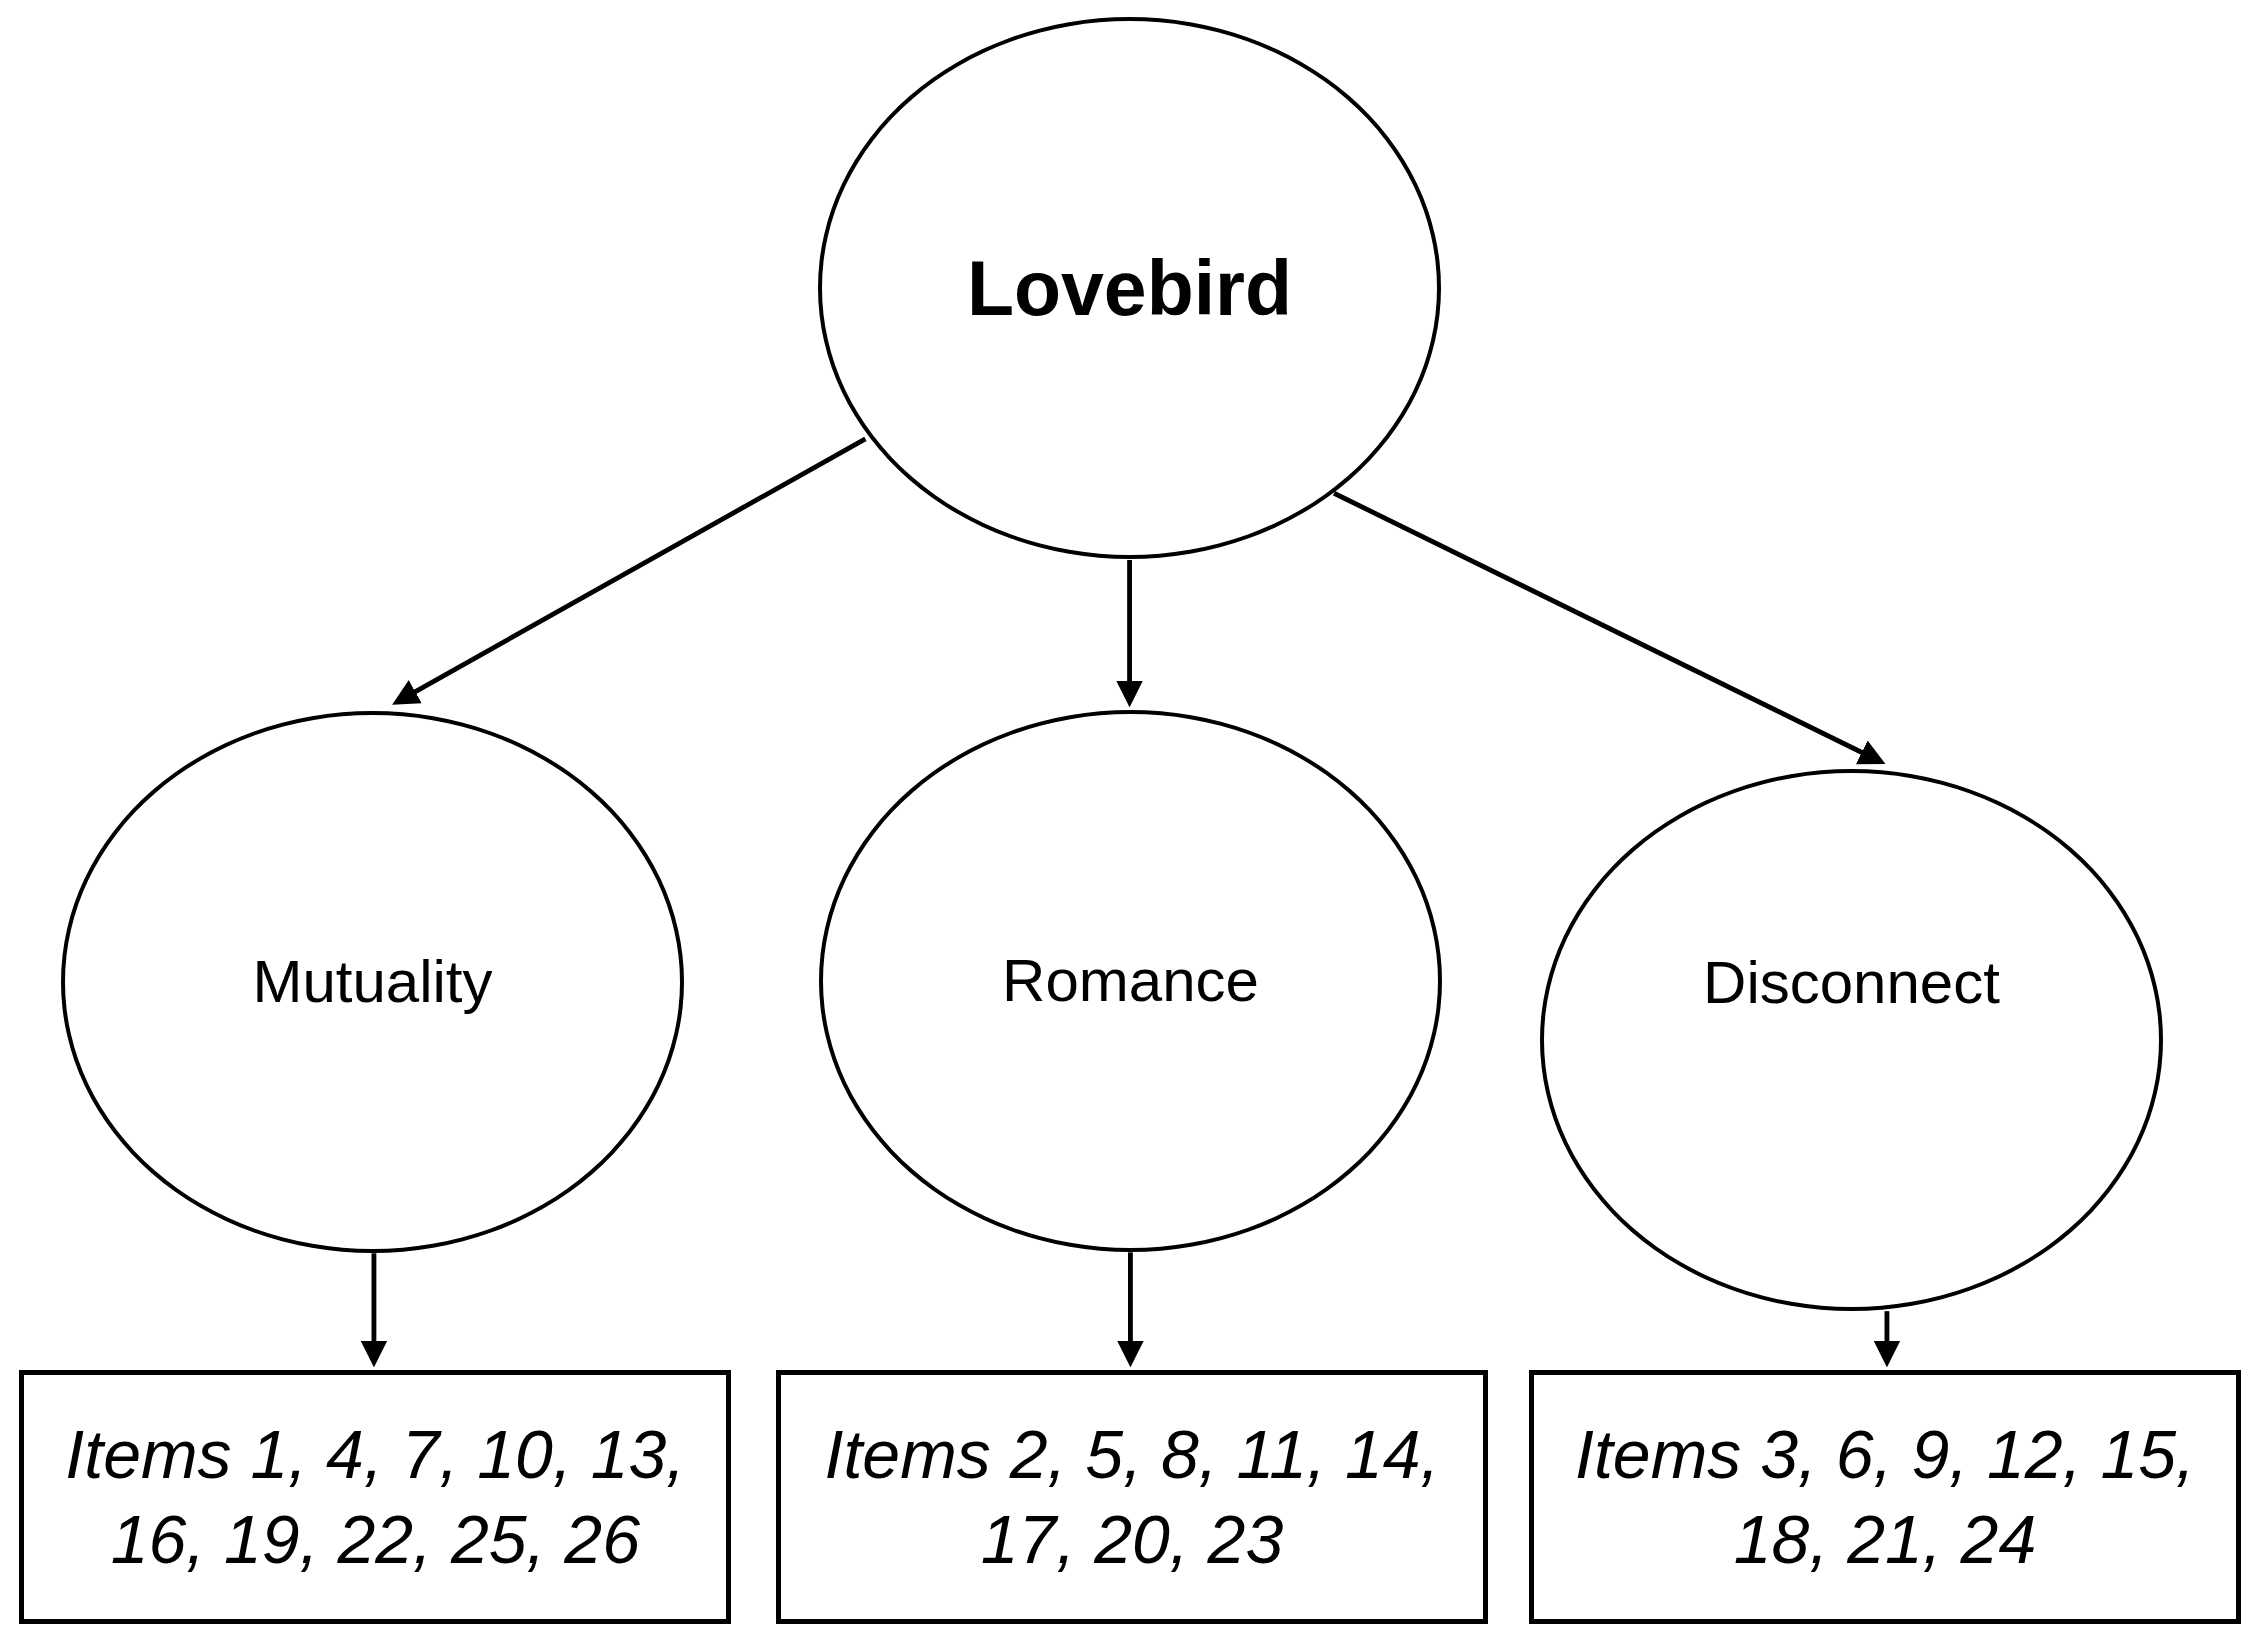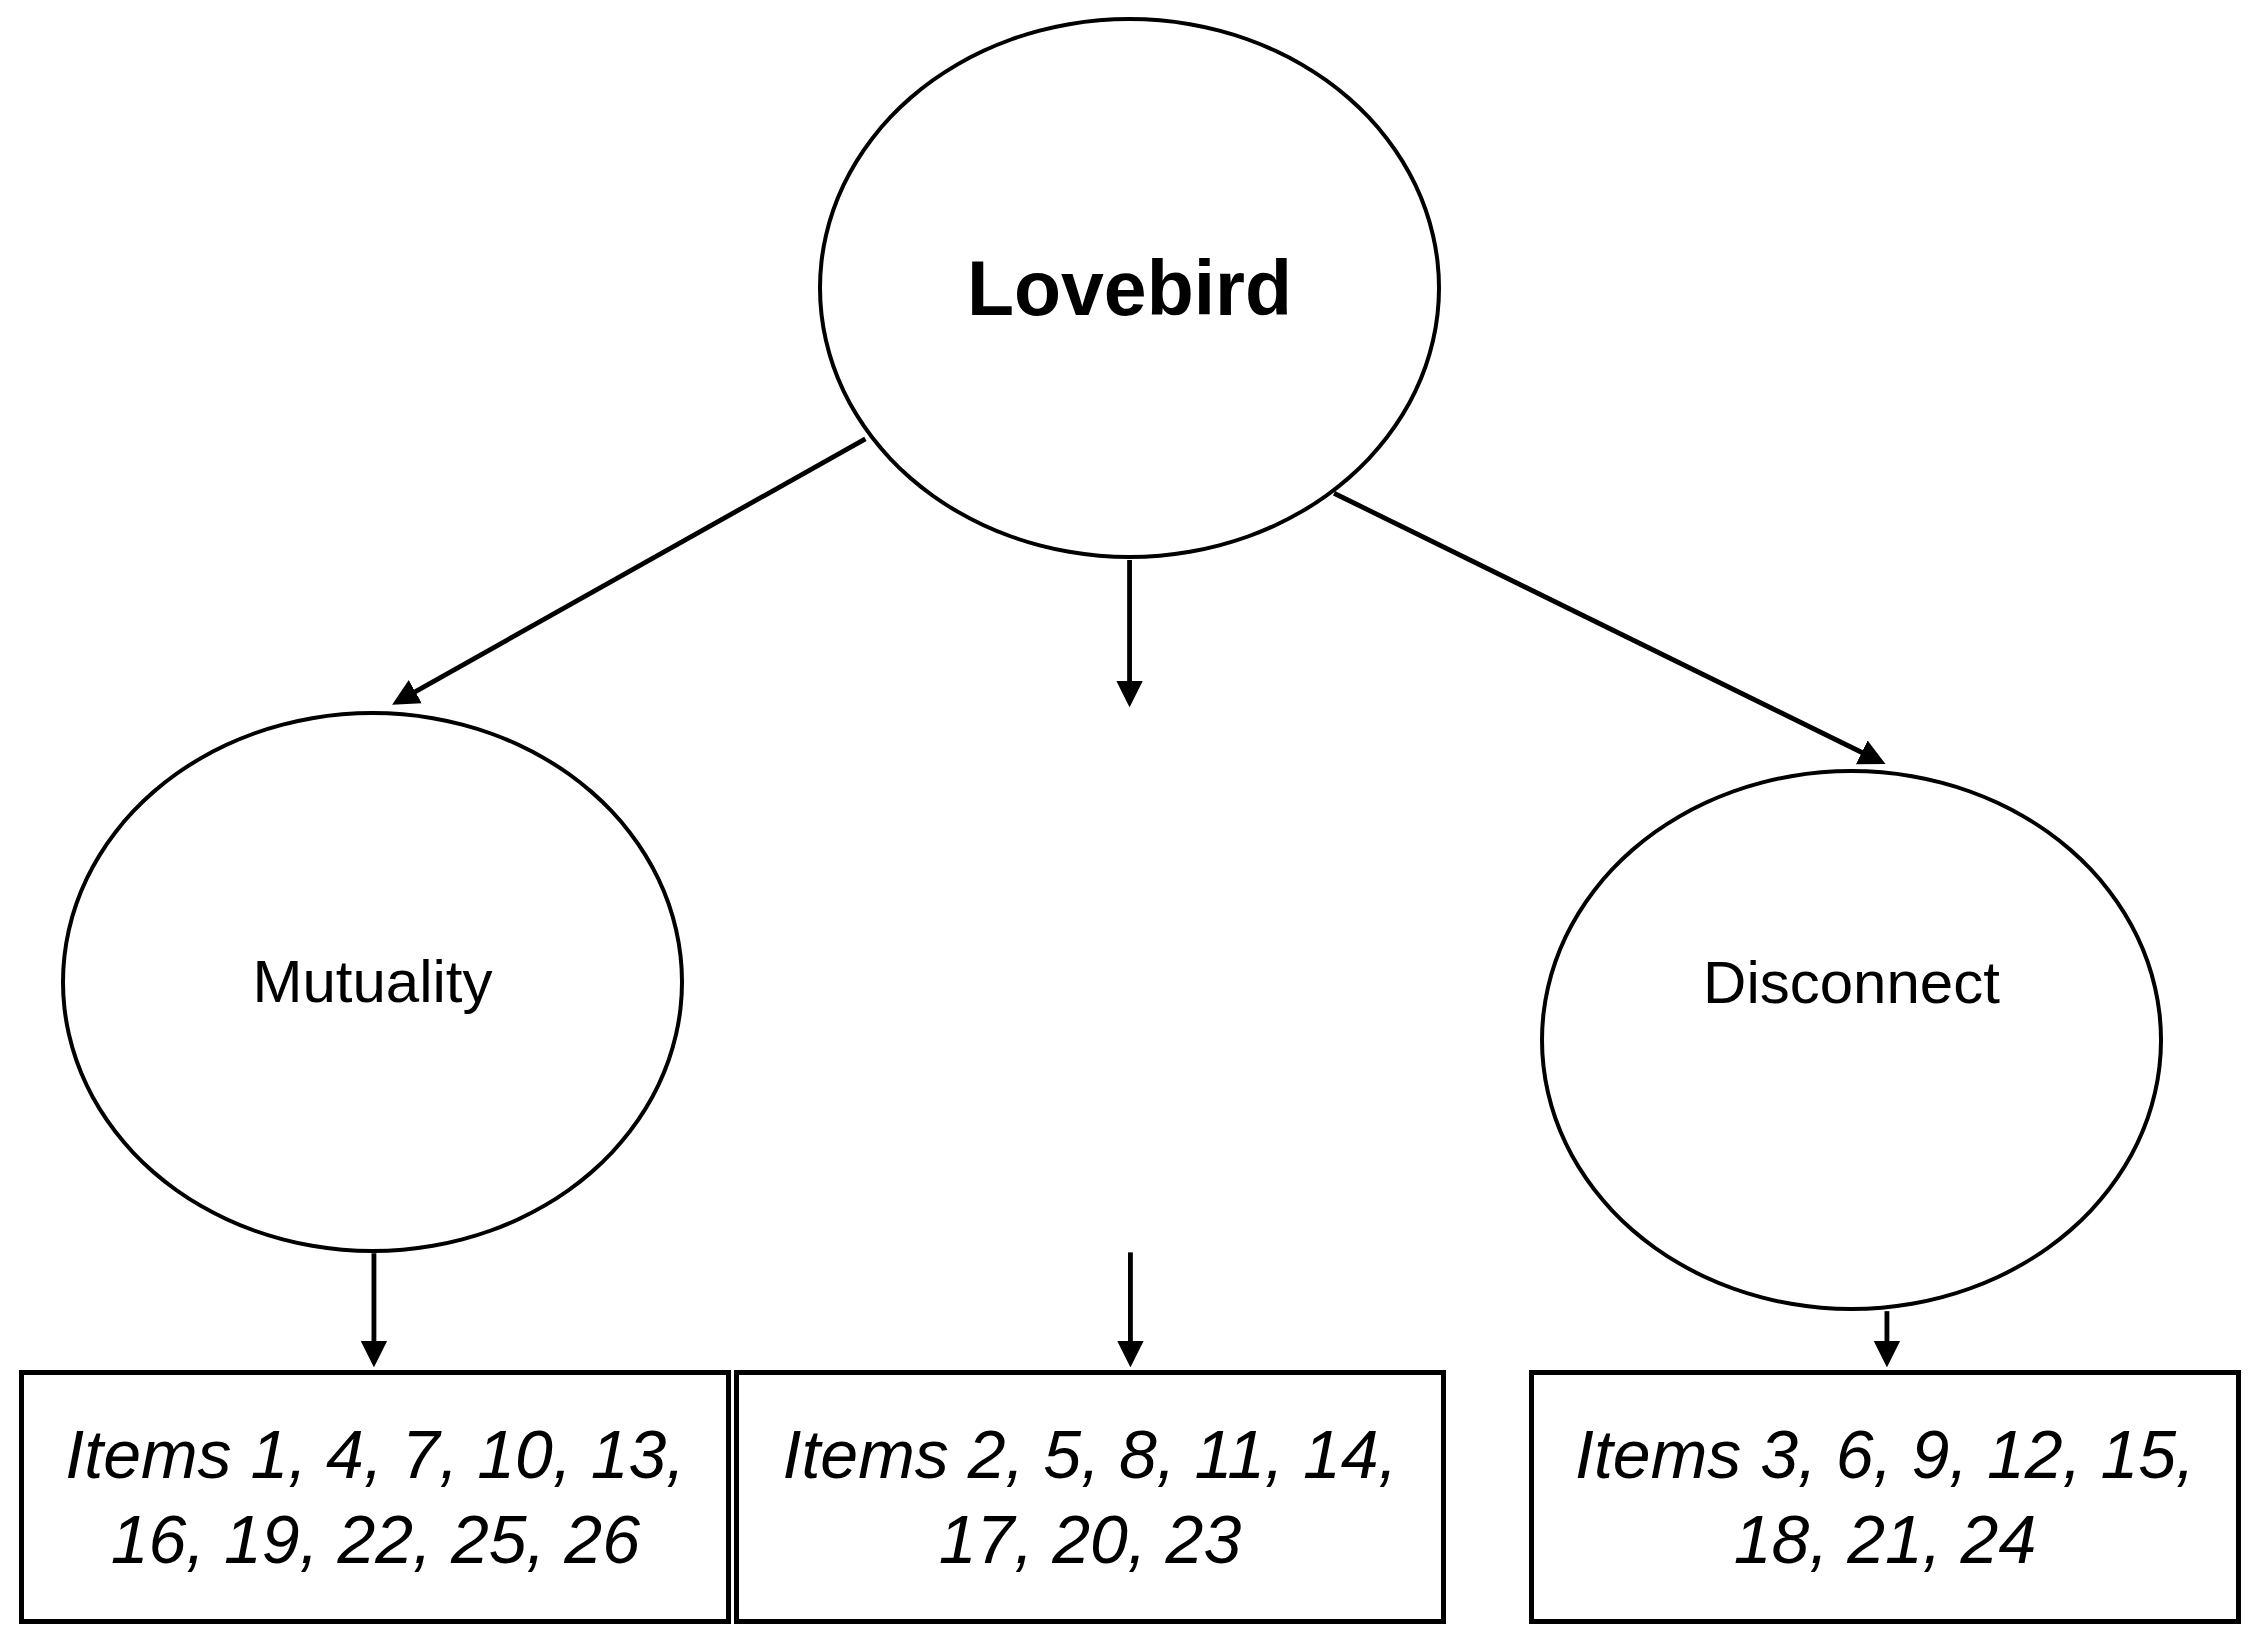--- a/index.html
+++ b/index.html
@@ -41,21 +41,21 @@
     box-sizing: border-box;
     width: 712px; height: 254px;
     border: 5.3px solid #000000;
     background: #ffffff;
     display: flex;
     align-items: center;
     justify-content: center;
     text-align: center;
   }
   .itembox.pos-1 { left: 19.3px;   top: 1370px; }
-  .itembox.pos-2 { left: 734px;  top: 1370px; }
+  .itembox.pos-2 { left: 776px;  top: 1370px; }
   .itembox.pos-3 { left: 1529px; top: 1370px; }
   .itembox .items {
     margin: 0;
     font-style: italic;
     font-size: 68px;
     line-height: 1.25;
     white-space: pre-line;
   }
 </style>
 </head>
@@ -78,20 +78,23 @@
   </svg>
 
   <div class="node root pos-root">
     <span class="label">Lovebird</span>
   </div>
 
   <div class="node pos-mutuality">
     <span class="label">Mutuality</span>
   </div>
 
+  <div class="node pos-romance">
+    <span class="label">Romance</span>
+  </div>
 
   <div class="node pos-disconnect">
     <span class="label">Disconnect</span>
   </div>
 
   <div class="itembox pos-1">
     <p class="items">Items 1, 4, 7, 10, 13,
 16, 19, 22, 25, 26</p>
   </div>
 

